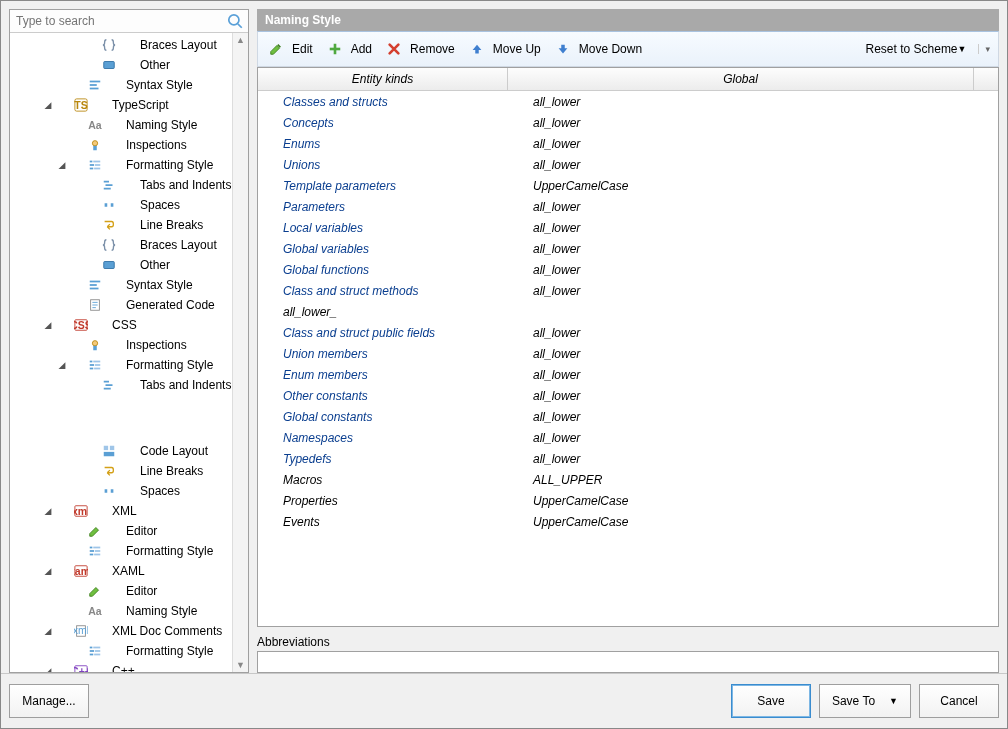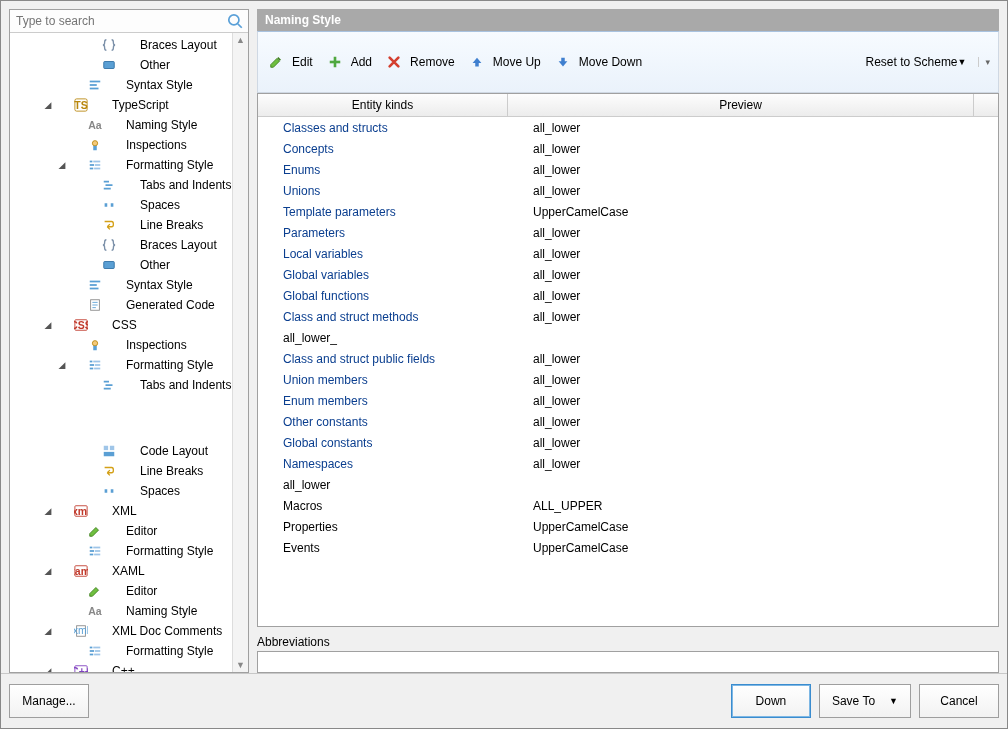--- a/index.html
+++ b/index.html
@@ -16,26 +16,26 @@
   .tree { padding: 2px 0 2px 0; }
   .tree-row { display: flex; align-items: center; height: 20px; padding-right: 4px; white-space: nowrap; cursor: default; gap: 19px; }
   .tree-row.selected { background: #bfdcf3; }
   .twisty { width: 12px; height: 12px; display: inline-flex; align-items: center; justify-content: center; color: #555; font-size: 9px; }
   .ticon { width: 16px; height: 16px; margin-right: 4px; display: inline-flex; align-items: center; justify-content: center; }
   .ticon svg { width: 14px; height: 14px; }
   .tlabel { color: #000; }
 
   .content { flex: 1; display: flex; flex-direction: column; min-width: 0; }
   .title-bar { background: #a9a9a9; color: #fff; font-weight: bold; padding: 4px 8px; }
-  .toolbar { display: flex; align-items: center; gap: 10px; padding: 20px 8px; border: 1px solid #cfd8e3; border-top: 1px solid #a9c3e0; background: linear-gradient(#f7fbff,#eaf2fb); }
+  .toolbar { display: flex; align-items: center; gap: 10px; padding: 7px 8px; border: 1px solid #cfd8e3; border-top: 1px solid #a9c3e0; background: linear-gradient(#f7fbff,#eaf2fb); }
   .tbtn { display: inline-flex; align-items: center; gap: 4px; color: #000; cursor: default; padding: 2px 2px; }
   .spacer { flex: 1; }
   .dropdown-btn { display: inline-flex; align-items: center; cursor: default; padding: 2px 2px; }
 
-  .table-area { flex: 1; display: flex; flex-direction: column; border: 1px solid #a0a0a0; background: #fff; min-height: 0; margin-top: 0; }
+  .table-area { flex: 1; display: flex; flex-direction: column; border: 1px solid #a0a0a0; background: #fff; min-height: 0; margin-top: 0; font-style: italic; }
   .thead { display: flex; background: linear-gradient(#fdfdfd,#ececec); border-bottom: 1px solid #ccc; }
   .th { padding: 4px 8px; border-right: 1px solid #ccc; color: #000; text-align: center; }
   .th.kinds { width: 250px; flex: 0 0 250px; }
   .th.preview { flex: 1; }
   .th.handle { width: 24px; flex: 0 0 24px; border-right: none; }
   .tbody { flex: 1; overflow: auto; }
   .tr { display: flex; height: 21px; align-items: center; }
   .td { padding: 2px 25px; overflow: hidden; text-overflow: ellipsis; white-space: nowrap; }
   .td.kinds { width: 250px; flex: 0 0 250px; color: #0a3e8f; }
   .td.kinds.plain { color: #000; }
@@ -460,21 +460,21 @@
       <span class="dropdown-btn">
         <span>Reset to Scheme</span>
         <span style="font-size:9px;">▼</span>
       </span>
       <span style="font-size:9px;color:#666;border-left:1px solid #ccc;padding-left:6px;">▾</span>
     </div>
 
     <div class="table-area">
       <div class="thead">
         <div class="th kinds">Entity kinds</div>
-        <div class="th preview">Preview</div>
+        <div class="th preview">Global</div>
         <div class="th handle"></div>
       </div>
       <div class="tbody" id="table-body">
           <div class="tr">
             <div class="td kinds">Classes and structs</div>
             <div class="td preview">all_lower</div>
           </div>
           <div class="tr">
             <div class="td kinds">Concepts</div>
             <div class="td preview">all_lower</div>
@@ -532,20 +532,21 @@
           </div>
           <div class="tr">
             <div class="td kinds">Global constants</div>
             <div class="td preview">all_lower</div>
           </div>
           <div class="tr">
             <div class="td kinds">Namespaces</div>
             <div class="td preview">all_lower</div>
           </div>
           <div class="tr">
+            <div class="td kinds">Typedefs</div>
             <div class="td preview">all_lower</div>
           </div>
           <div class="tr">
             <div class="td kinds plain">Macros</div>
             <div class="td preview">ALL_UPPER</div>
           </div>
           <div class="tr">
             <div class="td kinds plain">Properties</div>
             <div class="td preview">UpperCamelCase</div>
           </div>
@@ -559,19 +560,19 @@
     <div class="abbrev-section">
       <div class="abbrev-label">Abbreviations</div>
       <input class="abbrev-input" value="" style="">
     </div>
   </div>
 </div>
 
 <div class="footer">
   <button class="btn">Manage...</button>
   <span class="spacer2"></span>
-  <button class="btn primary">Down</button>
+  <button class="btn primary">Save</button>
   <button class="btn" style="display:inline-flex;gap:14px;">
     <span>Save To</span>
     <span style="font-size:9px;">▼</span>
   </button>
   <button class="btn">Cancel</button>
 </div>
 
 </body></html>

